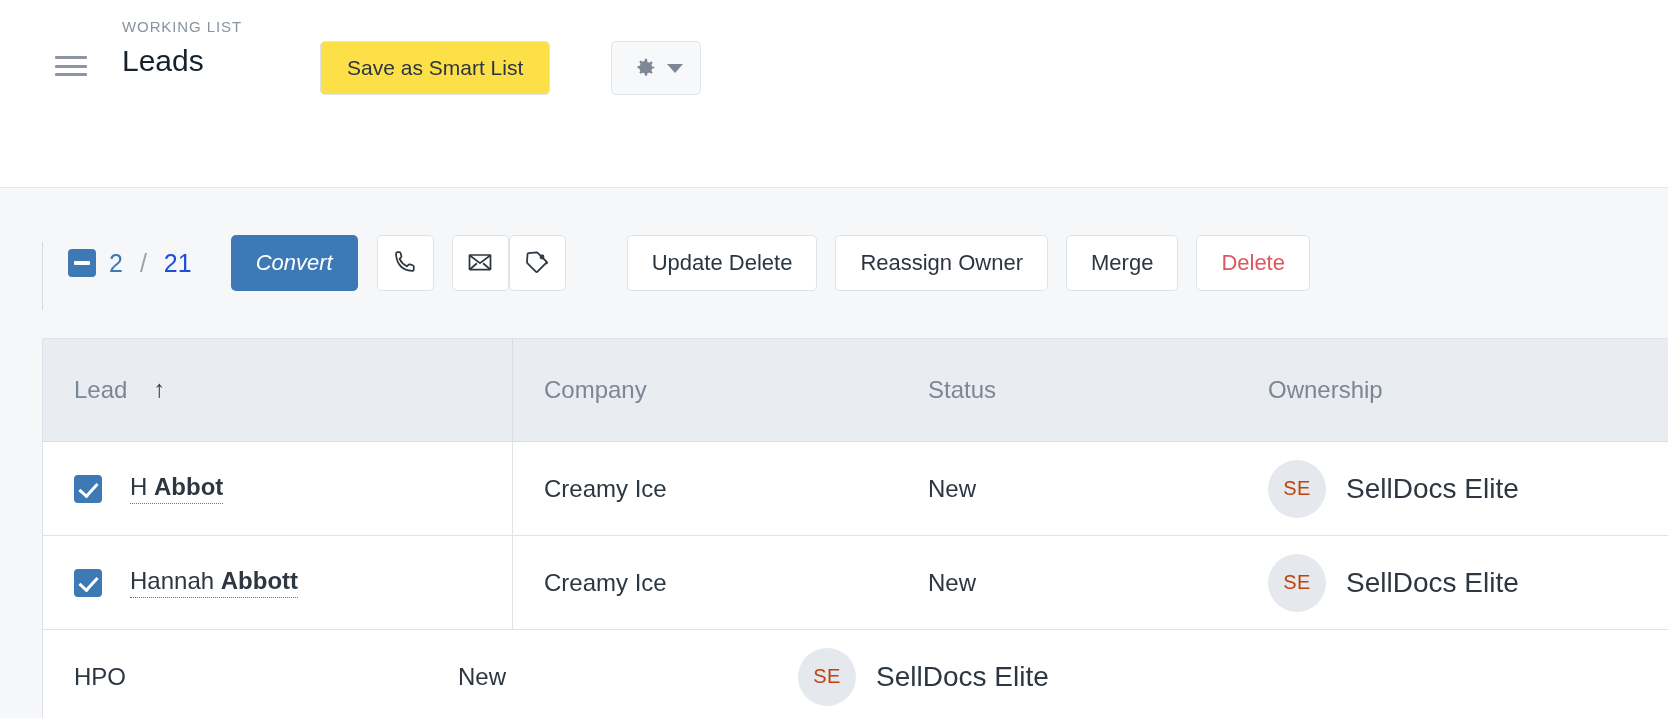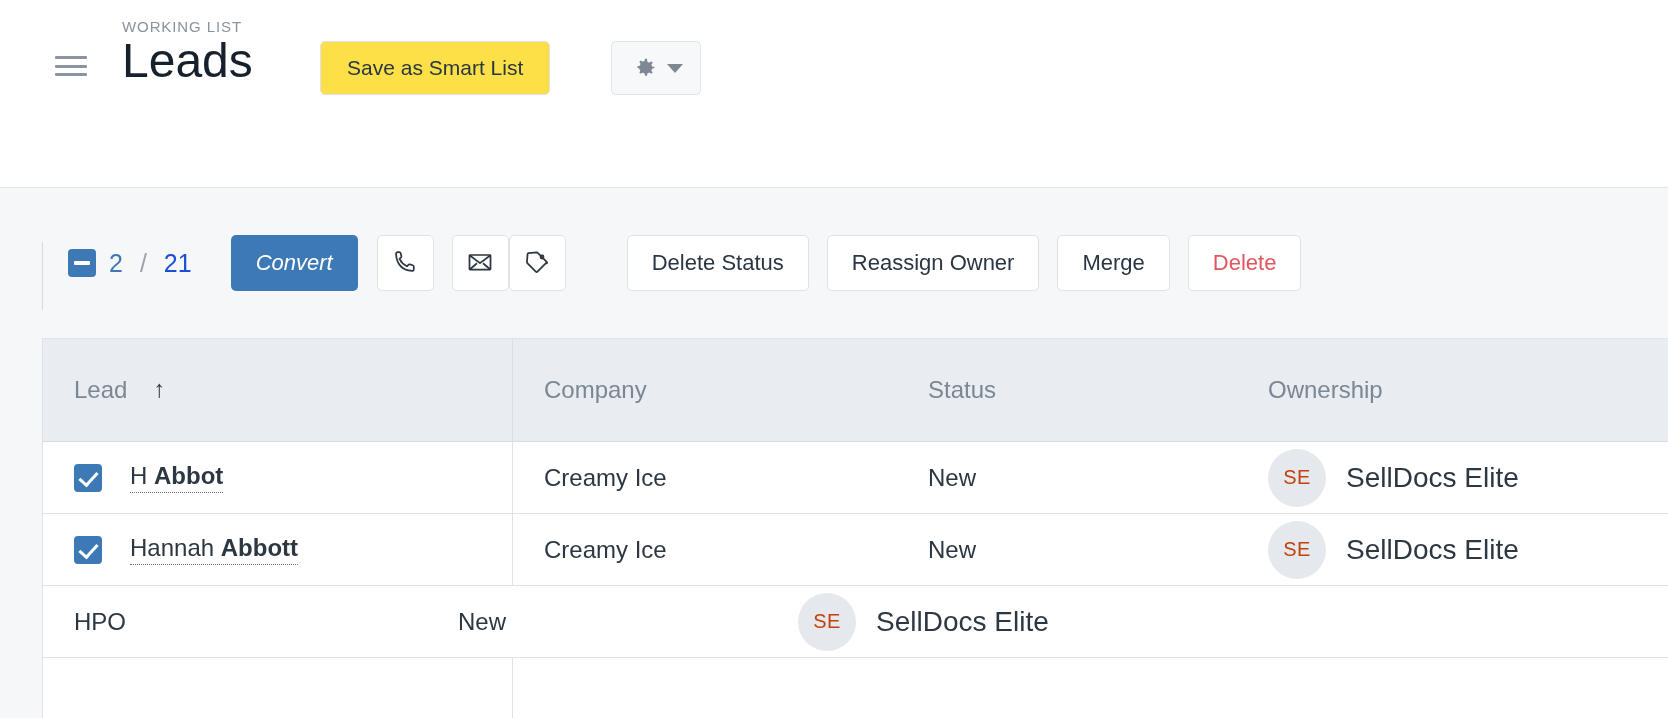--- a/index.html
+++ b/index.html
@@ -51,21 +51,21 @@
   }
   .eyebrow {
     font-size: 15px;
     letter-spacing: 0.06em;
     color: #8a939f;
     font-weight: 400;
     line-height: 18px;
     text-transform: uppercase;
   }
   .page-title {
-    font-size: 48px;
+    font-size: 30px;
     line-height: 46px;
     color: #16212b;
     font-weight: 400;
     margin-top: 2px;
   }
 
   .btn-smartlist {
     position: absolute;
     left: 320px;
     top: 41px;
@@ -266,21 +266,21 @@
   .sort-arrow {
     font-size: 24px;
     color: #2c3742;
     line-height: 1;
     position: relative;
     top: -1px;
   }
 
   .trow {
     display: flex;
-    height: 72px;
+    height: 94px;
     border-bottom: 1px solid #dfe3e8;
     align-items: center;
     background: #ffffff;
   }
 
   .td-lead {
     width: 470px;
     padding-left: 31px;
     display: flex;
     align-items: center;
@@ -421,21 +421,21 @@
 
     <button class="icon-btn">
       <span>
         <svg width="28" height="28" viewBox="0 0 24 24" fill="none" stroke="#2c3742" stroke-width="1.5" stroke-linejoin="round">
           <path d="M20.3 12.4l-7.9 7.9a1 1 0 01-1.4 0l-7.3-7.3a1 1 0 01-.3-.8l.5-7a1 1 0 01.9-.9l7-.5c.3 0 .6.1.8.3l7.7 7.7a1 1 0 010 1.4z"></path>
           <circle cx="16.3" cy="7.7" r="1.3"></circle>
         </svg>
       </span>
     </button>
 
-    <button class="btn-plain gap-lg">Delete Status</button>
+    <button class="btn-plain gap-lg">Update Delete</button>
     <button class="btn-plain gap-sm">Reassign Owner</button>
     <button class="btn-plain gap-sm">Merge</button>
     <button class="btn-plain btn-danger gap-sm">Delete</button>
   </div>
 
   <div class="lead-table">
 
     <div class="thead">
       <div class="th th-lead">
         <span>Lead</span>

